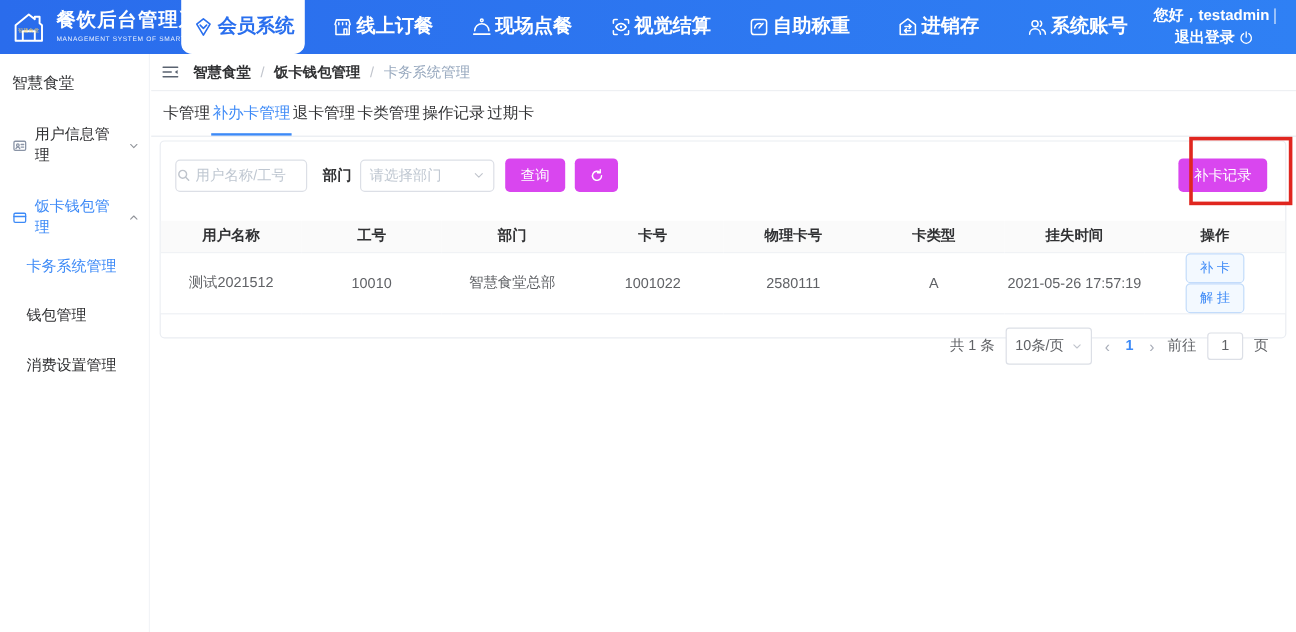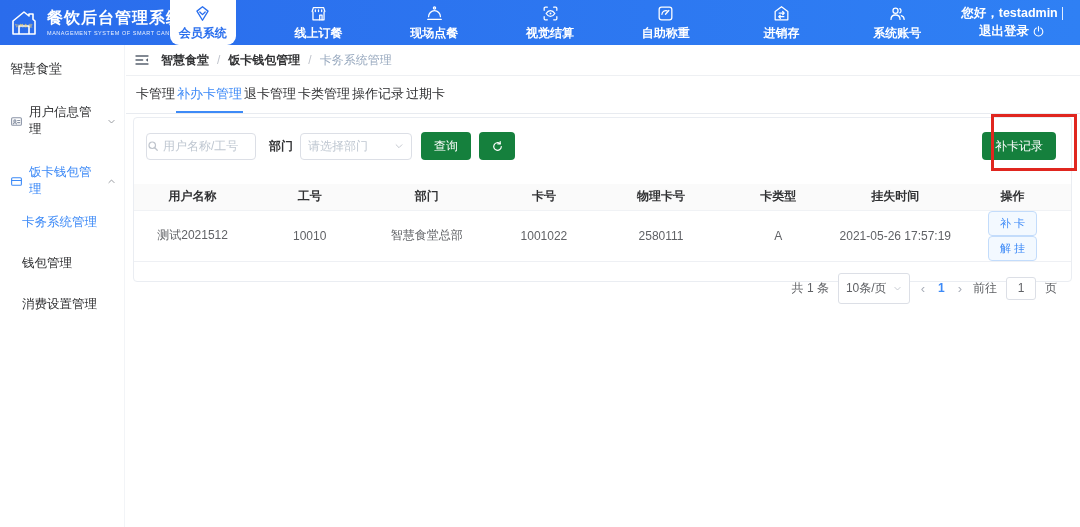--- a/index.html
+++ b/index.html
@@ -24,22 +24,22 @@
   .logo-badge {
     position:absolute; left:50%; top:58%; transform:translate(-50%,-50%);
     font-size:4px; color:#ffd766; letter-spacing:.5px; white-space:nowrap;
   }
   .logo-title { font-size:16px; font-weight:700; line-height:1.15; letter-spacing:1px; }
   .logo-sub { font-size:5.5px; letter-spacing:.55px; opacity:.9; margin-top:2px; }
 
   .nav { position:absolute; left:145px; top:0; width:810px; height:45px; display:flex; }
   .nav-item { flex:1; display:flex; justify-content:center; height:45px; cursor:pointer; }
   .nav-inner {
-    display:flex; flex-direction:column; align-items:center; justify-content:center;
-    gap:2px; height:45px; padding:0 9px; color:#fff; font-size:12px; font-weight:600;
+    display:flex; flex-direction:row; align-items:center; justify-content:center;
+    gap:2px; height:45px; padding:0 9px; color:#fff; font-size:16px; font-weight:600;
     border-radius:0 0 9px 9px; white-space:nowrap;
   }
   .nav-item.active .nav-inner { background:#fff; color:#2a6fee; }
   .nav-inner .nicon { width:19px; height:19px; }
 
   .user-area {
     position:absolute; right:2px; top:0; width:132px; height:45px;
     display:flex; flex-wrap:wrap; align-items:center; justify-content:center;
     color:#fff; font-size:12.5px; font-weight:700; line-height:1.35;
     text-align:center; row-gap:0; column-gap:4px; padding:4px 2px;
@@ -98,21 +98,21 @@
   }
   .search-box input::placeholder { color:#bfc7d1; }
   .dept-label { margin-left:13px; margin-right:7px; font-size:12px; font-weight:700; color:#303133; white-space:nowrap; }
   .select-box {
     width:112px; height:27px; border:1px solid #dcdfe6; border-radius:4px;
     display:flex; align-items:center; padding:0 7px; cursor:pointer; background:#fff;
   }
   .select-box .ph { font-size:12px; color:#bfc7d1; flex:1; white-space:nowrap; overflow:hidden; }
   .select-box .dchev { width:10px; height:10px; color:#c0c4cc; flex:none; }
   .btn-primary {
-    margin-left:9px; height:28px; padding:0 13px; background:#15803d; color:#fff;
+    margin-left:9px; height:28px; padding:0 13px; background:#d946ef; color:#fff;
     border:none; border-radius:4px; font-size:12px; font-family:inherit; cursor:pointer;
     display:inline-flex; align-items:center; justify-content:center;
   }
   .btn-refresh { margin-left:8px; width:36px; padding:0; }
   .btn-refresh .ricon { width:13px; height:13px; }
   .filter-spacer { flex:1; }
   .btn-record { margin-left:0; margin-right:3px; }
 
   table.grid { width:100%; border-collapse:collapse; table-layout:fixed; margin-top:24px; }
   table.grid th {

